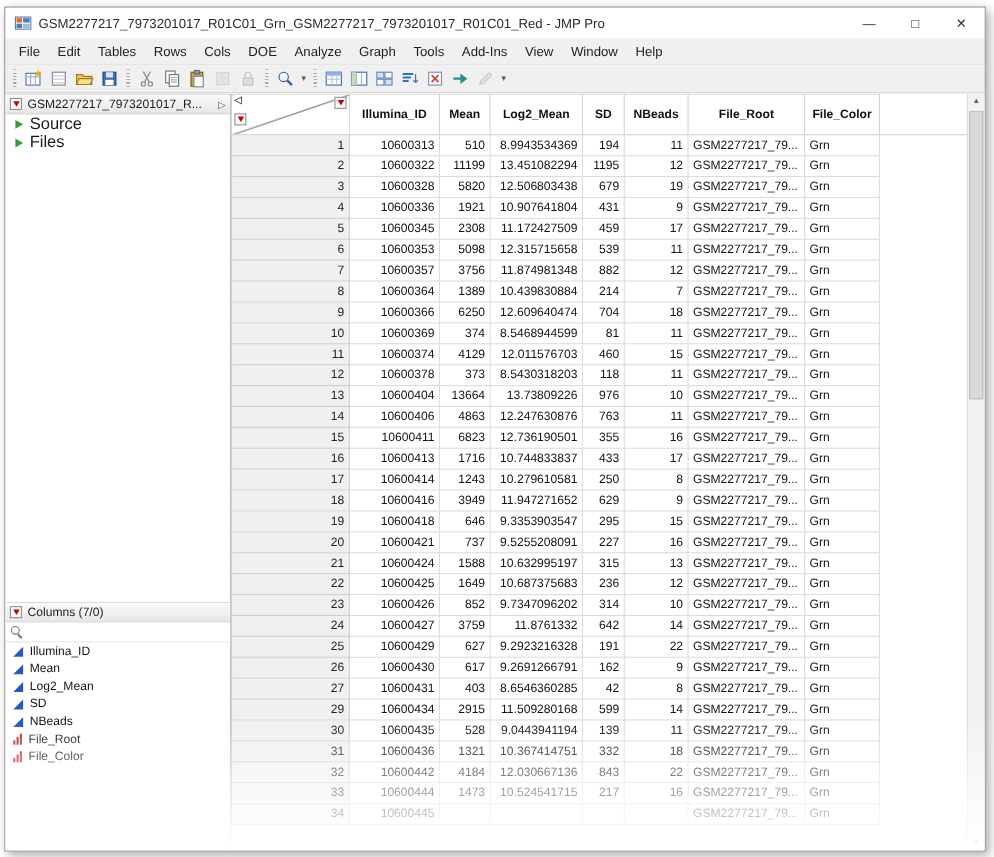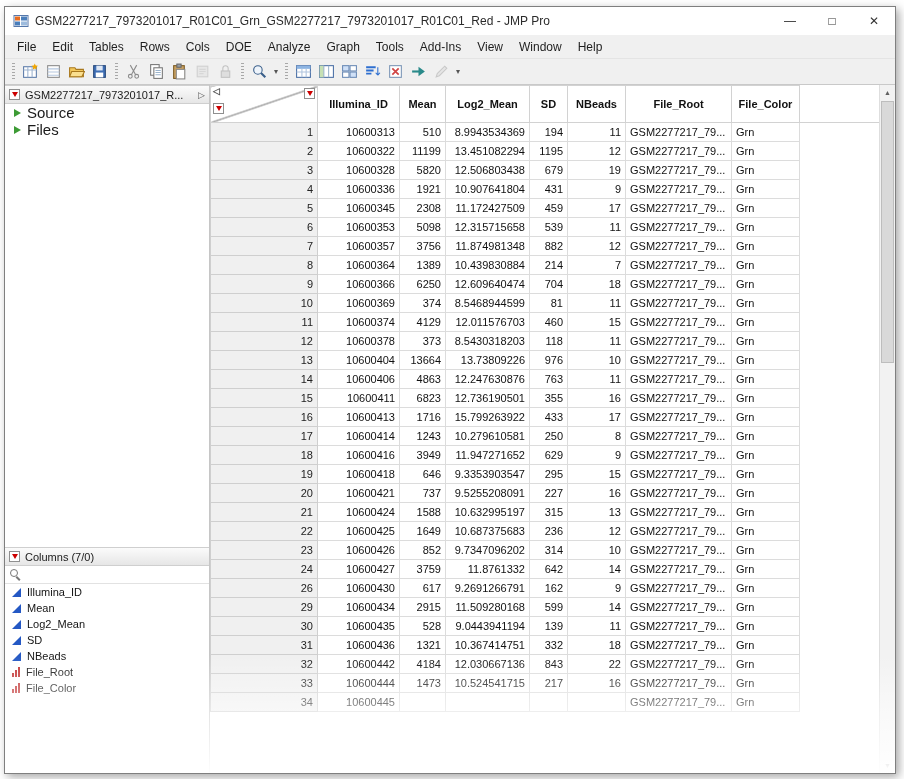--- a/index.html
+++ b/index.html
@@ -494,21 +494,21 @@
               <td class="num">355</td>
               <td class="num">16</td>
               <td class="txt">GSM2277217_79...</td>
               <td class="txt">Grn</td>
               <td class="filler"></td>
             </tr>
             <tr>
               <td class="rownum">16</td>
               <td class="num">10600413</td>
               <td class="num">1716</td>
-              <td class="num">15.799263922</td>
+              <td class="num">10.744833837</td>
               <td class="num">433</td>
               <td class="num">17</td>
               <td class="txt">GSM2277217_79...</td>
               <td class="txt">Grn</td>
               <td class="filler"></td>
             </tr>
             <tr>
               <td class="rownum">17</td>
               <td class="num">10600414</td>
               <td class="num">1243</td>
@@ -590,31 +590,53 @@
               <td class="num">10600427</td>
               <td class="num">3759</td>
               <td class="num">11.8761332</td>
               <td class="num">642</td>
               <td class="num">14</td>
               <td class="txt">GSM2277217_79...</td>
               <td class="txt">Grn</td>
               <td class="filler"></td>
             </tr>
             <tr>
+              <td class="rownum">25</td>
+              <td class="num">10600429</td>
+              <td class="num">627</td>
+              <td class="num">9.2923216328</td>
+              <td class="num">191</td>
+              <td class="num">22</td>
+              <td class="txt">GSM2277217_79...</td>
+              <td class="txt">Grn</td>
+              <td class="filler"></td>
+            </tr>
+            <tr>
               <td class="rownum">26</td>
               <td class="num">10600430</td>
               <td class="num">617</td>
               <td class="num">9.2691266791</td>
               <td class="num">162</td>
               <td class="num">9</td>
               <td class="txt">GSM2277217_79...</td>
               <td class="txt">Grn</td>
               <td class="filler"></td>
             </tr>
             <tr>
+              <td class="rownum">27</td>
+              <td class="num">10600431</td>
+              <td class="num">403</td>
+              <td class="num">8.6546360285</td>
+              <td class="num">42</td>
+              <td class="num">8</td>
+              <td class="txt">GSM2277217_79...</td>
+              <td class="txt">Grn</td>
+              <td class="filler"></td>
+            </tr>
+            <tr>
               <td class="rownum">29</td>
               <td class="num">10600434</td>
               <td class="num">2915</td>
               <td class="num">11.509280168</td>
               <td class="num">599</td>
               <td class="num">14</td>
               <td class="txt">GSM2277217_79...</td>
               <td class="txt">Grn</td>
               <td class="filler"></td>
             </tr>

